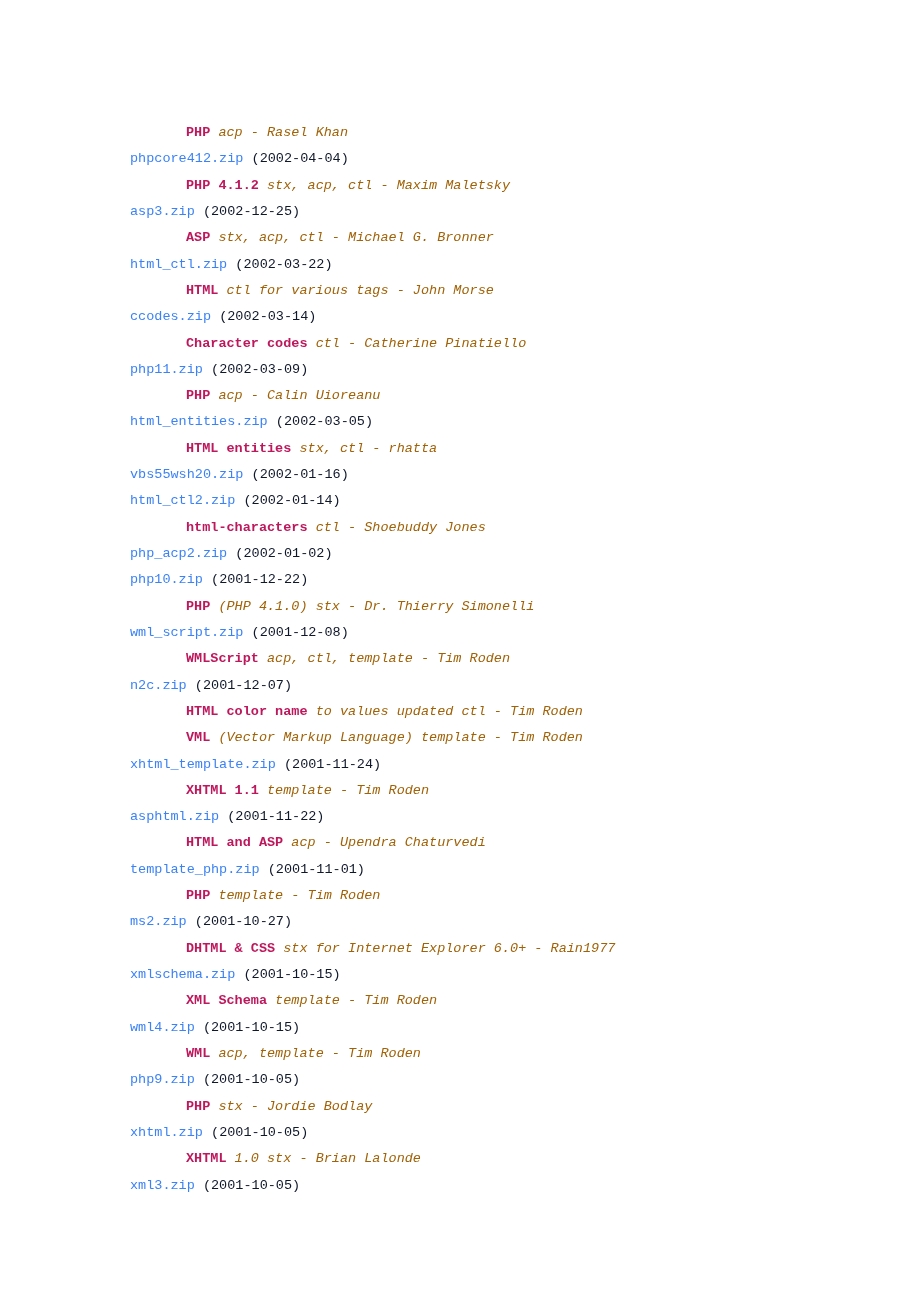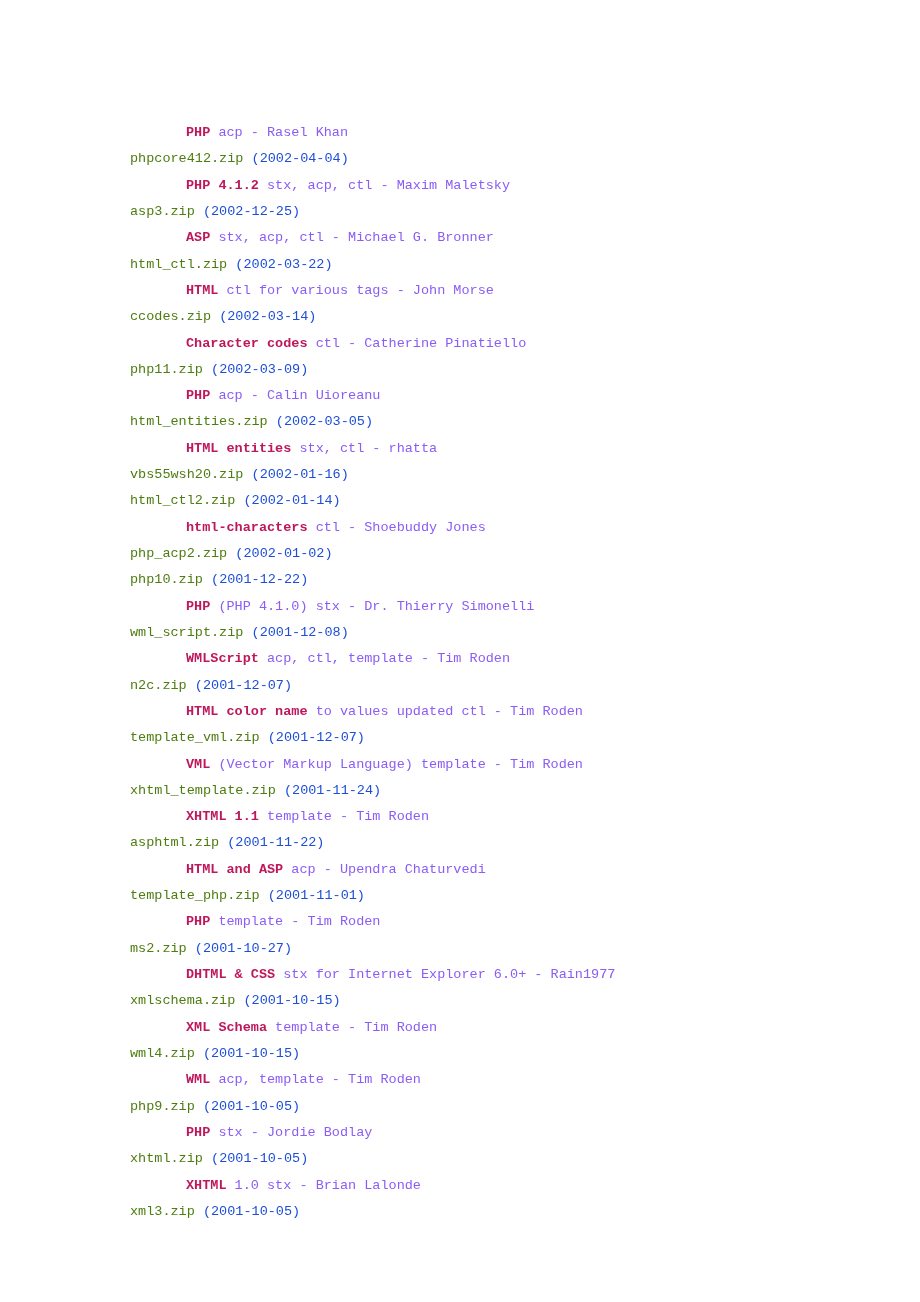--- a/index.html
+++ b/index.html
@@ -14,33 +14,34 @@
   .entry-desc {
     padding-left: 56px;
   }
   .entry-link {
     padding-left: 0;
   }
   .entry-desc-orphan {
     padding-left: 56px;
   }
   a.flink {
-    color: #4d7c0f;
+    color: #3b82f6;
     text-decoration: none;
   }
   .date {
-    color: #1d4ed8;
+    color: #0f172a;
   }
   .bold {
     font-weight: bold;
     color: #be185d;
     font-family: "SimSun", "Courier New", monospace;
   }
   .plain {
-    color: #8b5cf6;
+    color: #a16207;
+    font-style: italic;
   }
 </style>
 </head>
 <body>
 
 <div id="list">
     <div class="entry-desc-orphan"><span class="bold">PHP</span><span class="plain"> acp - Rasel Khan</span></div>
     <div class="entry-link"><a class="flink" href="#">phpcore412.zip</a> <span class="date">(2002-04-04)</span></div>
     <div class="entry-desc"><span class="bold">PHP 4.1.2</span><span class="plain"> stx, acp, ctl - Maxim Maletsky</span></div>
     <div class="entry-link"><a class="flink" href="#">asp3.zip</a> <span class="date">(2002-12-25)</span></div>
@@ -56,21 +57,20 @@
     <div class="entry-link"><a class="flink" href="#">vbs55wsh20.zip</a> <span class="date">(2002-01-16)</span></div>
     <div class="entry-link"><a class="flink" href="#">html_ctl2.zip</a> <span class="date">(2002-01-14)</span></div>
     <div class="entry-desc"><span class="bold">html-characters</span><span class="plain"> ctl - Shoebuddy Jones</span></div>
     <div class="entry-link"><a class="flink" href="#">php_acp2.zip</a> <span class="date">(2002-01-02)</span></div>
     <div class="entry-link"><a class="flink" href="#">php10.zip</a> <span class="date">(2001-12-22)</span></div>
     <div class="entry-desc"><span class="bold">PHP</span><span class="plain"> (PHP 4.1.0) stx - Dr. Thierry Simonelli</span></div>
     <div class="entry-link"><a class="flink" href="#">wml_script.zip</a> <span class="date">(2001-12-08)</span></div>
     <div class="entry-desc"><span class="bold">WMLScript</span><span class="plain"> acp, ctl, template - Tim Roden</span></div>
     <div class="entry-link"><a class="flink" href="#">n2c.zip</a> <span class="date">(2001-12-07)</span></div>
     <div class="entry-desc"><span class="bold">HTML color name</span><span class="plain"> to values updated ctl - Tim Roden</span></div>
-    <div class="entry-link"><a class="flink" href="#">template_vml.zip</a> <span class="date">(2001-12-07)</span></div>
     <div class="entry-desc"><span class="bold">VML</span><span class="plain"> (Vector Markup Language) template - Tim Roden</span></div>
     <div class="entry-link"><a class="flink" href="#">xhtml_template.zip</a> <span class="date">(2001-11-24)</span></div>
     <div class="entry-desc"><span class="bold">XHTML 1.1</span><span class="plain"> template - Tim Roden</span></div>
     <div class="entry-link"><a class="flink" href="#">asphtml.zip</a> <span class="date">(2001-11-22)</span></div>
     <div class="entry-desc"><span class="bold">HTML and ASP</span><span class="plain"> acp - Upendra Chaturvedi</span></div>
     <div class="entry-link"><a class="flink" href="#">template_php.zip</a> <span class="date">(2001-11-01)</span></div>
     <div class="entry-desc"><span class="bold">PHP</span><span class="plain"> template - Tim Roden</span></div>
     <div class="entry-link"><a class="flink" href="#">ms2.zip</a> <span class="date">(2001-10-27)</span></div>
     <div class="entry-desc"><span class="bold">DHTML &amp; CSS</span><span class="plain"> stx for Internet Explorer 6.0+ - Rain1977</span></div>
     <div class="entry-link"><a class="flink" href="#">xmlschema.zip</a> <span class="date">(2001-10-15)</span></div>

